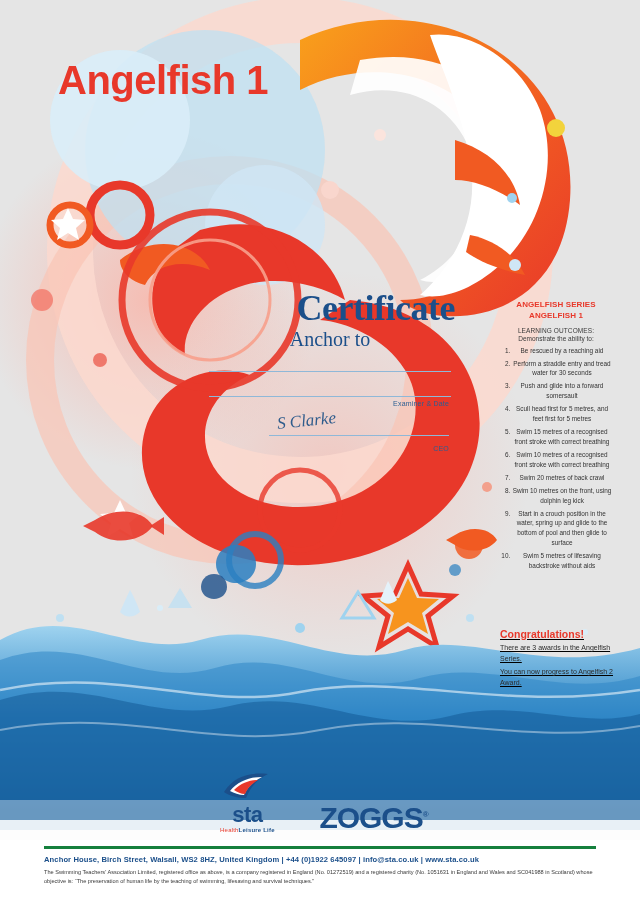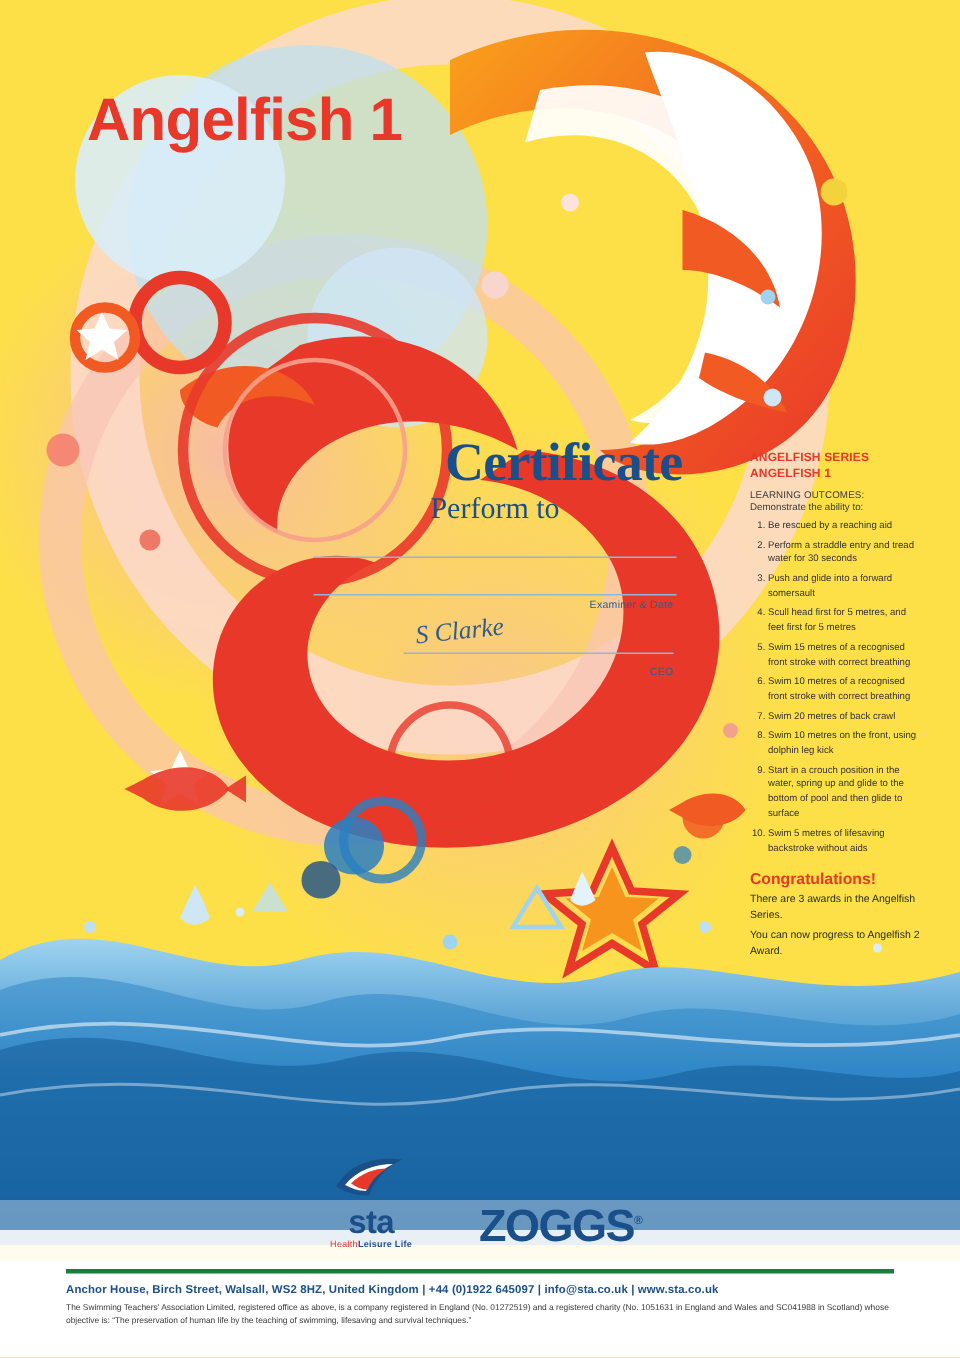--- a/index.html
+++ b/index.html
@@ -5,21 +5,21 @@
   * { box-sizing: border-box; }
   html, body { margin:0; padding:0; }
   body {
     width: 640px; height: 905px;
     background: #ffffff;
     font-family: "Liberation Sans", sans-serif;
     overflow: hidden;
     position: relative;
   }
 
-  .page { position: absolute; inset: 0; overflow: hidden; background:#fde047; }
+  .page { position: absolute; inset: 0; overflow: hidden; background:#e5e5e5; }
 
   
   .art { position:absolute; left:0; top:0; width:640px; height:905px; pointer-events:none; }
 
   
   .title {
     position: absolute;
     left: 58px; top: 58px;
     font-size: 40px;
     font-weight: bold;
@@ -87,20 +87,21 @@
     letter-spacing: .2px;
   }
 
   
   .outcomes {
     position: absolute;
     left: 500px; top: 300px;
     width: 112px;
     z-index: 20;
     color: #2b2b2b;
+    text-align: center;
   }
   .outcomes .series {
     color: #e8382a;
     font-weight: bold;
     font-size: 8px;
     line-height: 1.35;
     letter-spacing: .1px;
   }
   .outcomes .lo-head {
     font-size: 6.5px;
@@ -117,23 +118,24 @@
     margin: 4px 0 0 0;
     padding-left: 12px;
     font-size: 6.4px;
     line-height: 1.55;
     color: #333;
   }
   ol.lo-list li { margin-bottom: 3px; }
 
   .congrats {
     position: absolute;
-    left: 500px; top: 580px;
+    left: 500px; top: 628px;
     width: 116px;
     z-index: 20;
+    text-decoration: underline;
   }
   .congrats h3 {
     margin: 0;
     font-size: 10.5px;
     color: #e8382a;
     font-weight: bold;
   }
   .congrats p {
     margin: 3px 0 0 0;
     font-size: 7px;
@@ -290,21 +292,21 @@
       <rect x="0" y="800" width="640" height="50" fill="#ffffff" opacity="0.35"></rect>
       <rect x="0" y="820" width="640" height="40" fill="#ffffff" opacity="0.85"></rect>
       <rect x="0" y="840" width="640" height="65" fill="#ffffff"></rect>
     </g>
   </svg>
 
   <div class="title">Angelfish 1</div>
 
   <div class="cert-block">
     <div class="cert-title">Certificate</div>
-    <div class="cert-sub">Perform to</div>
+    <div class="cert-sub">Anchor to</div>
 
     <div class="rule"></div>
     <div class="rule r2"></div>
     <div class="examiner-label">Examiner &amp; Date</div>
 
     <div class="sign-wrap">
       <div class="signature">S Clarke</div>
       <div class="sign-rule"></div>
     </div>
     <div class="ceo-label">CEO</div>

